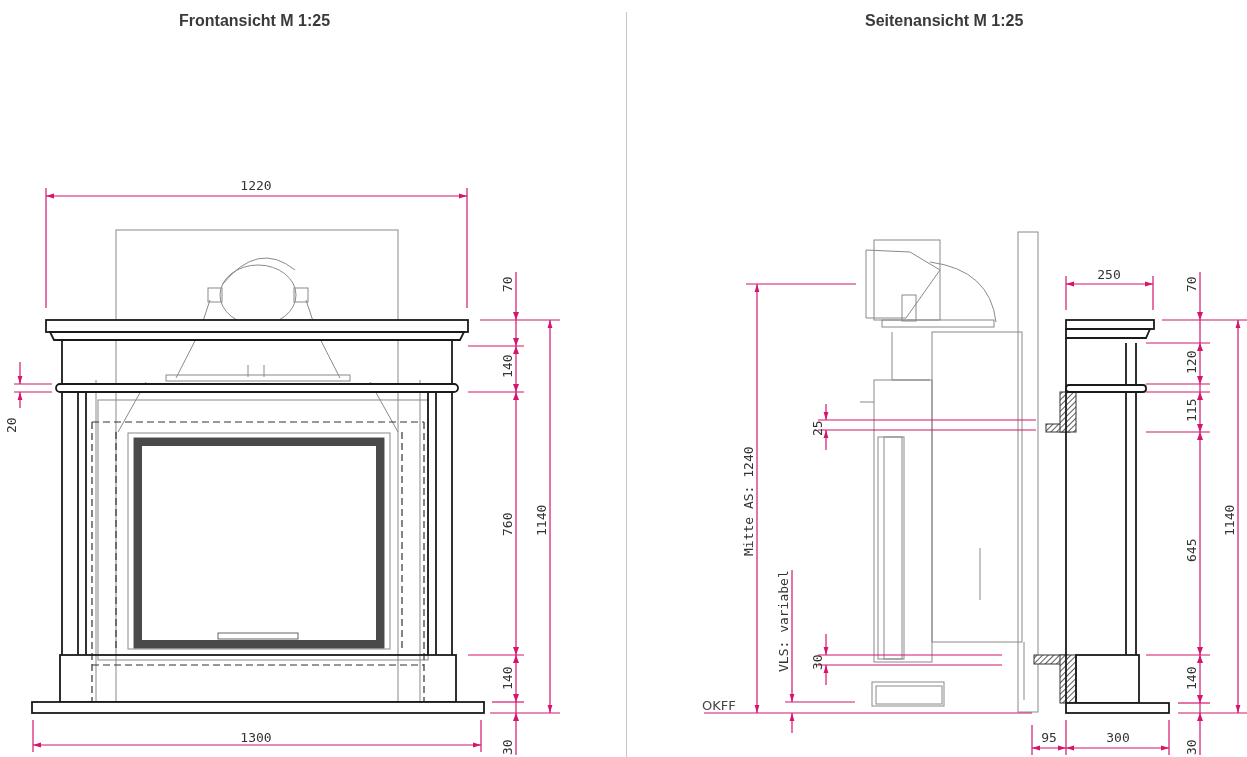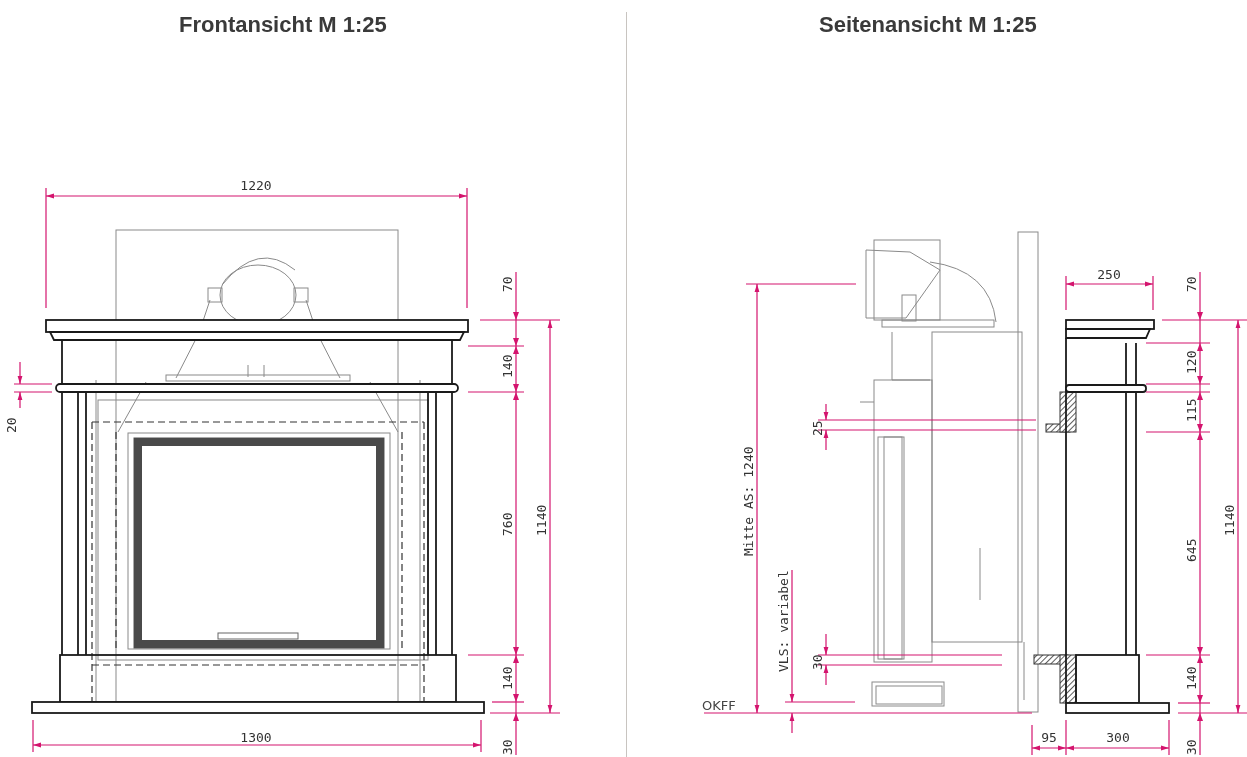--- a/index.html
+++ b/index.html
@@ -1,27 +1,27 @@
 <!DOCTYPE html>
 <html><head>
 <meta charset="utf-8">
 <style>
   html, body { margin:0; padding:0; background:#ffffff; }
   body { width:1247px; height:757px; position:relative; overflow:hidden; font-family:"DejaVu Sans", sans-serif; }
-  .title { position:absolute; top:12px; font-family:"Liberation Sans", sans-serif; font-weight:bold; font-size:22px; color:#3a3a3a; white-space:nowrap; }
+  .title { position:absolute; top:12px; font-family:"Liberation Sans", sans-serif; font-weight:bold; font-size:16px; color:#3a3a3a; white-space:nowrap; }
   .divider { position:absolute; left:626px; top:12px; width:1px; height:745px; background:#c8c4c0; }
   svg { position:absolute; left:0; top:0; }
   .dim { fill:#333; font-family:"DejaVu Sans Mono", monospace; font-size:13px; }
   .lbl { fill:#444; font-family:"DejaVu Sans", sans-serif; font-size:13px; }
 </style>
 </head>
 <body>
 
 <div class="title" style="left:179px;">Frontansicht M 1:25</div>
-<div class="title" style="left:819px;">Seitenansicht M 1:25</div>
+<div class="title" style="left:865px;">Seitenansicht M 1:25</div>
 <div class="divider"></div>
 
 <svg width="1247" height="757" viewBox="0 0 1247 757">
   <defs>
     <marker id="arr" viewBox="0 0 10 10" refX="10" refY="5" markerWidth="7" markerHeight="7" orient="auto-start-reverse">
       <path d="M0,2 L10,5 L0,8 z" fill="#d4146e"></path>
     </marker>
     <pattern id="hatch" width="4" height="4" patternUnits="userSpaceOnUse" patternTransform="rotate(45)">
       <rect width="4" height="4" fill="#fff"></rect>
       <line x1="0" y1="0" x2="0" y2="4" stroke="#333" stroke-width="1.6"></line>

